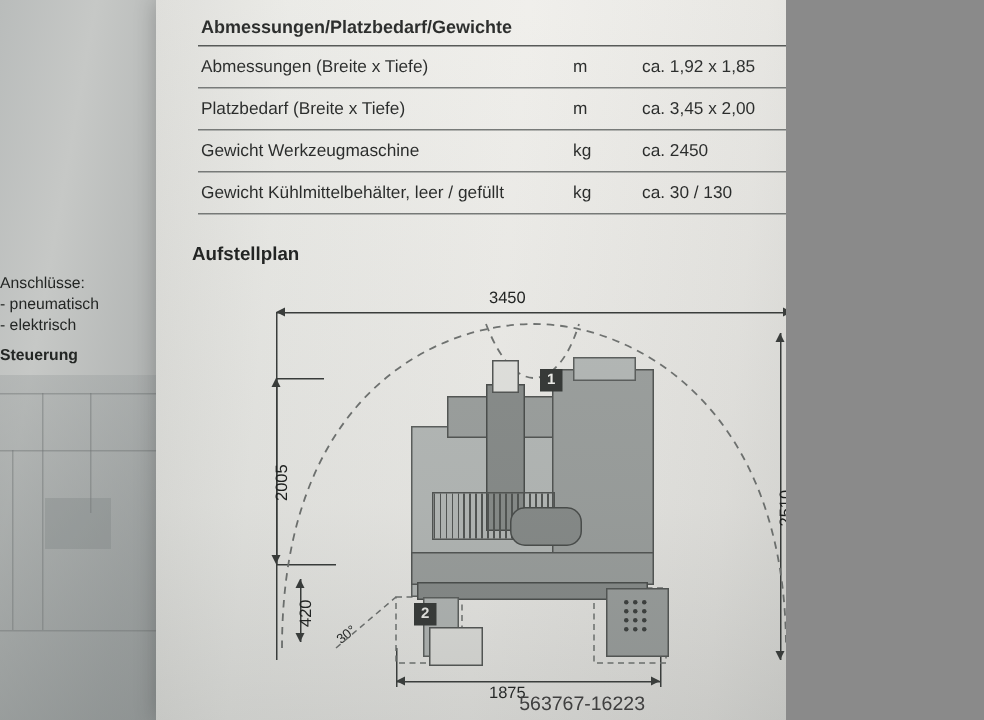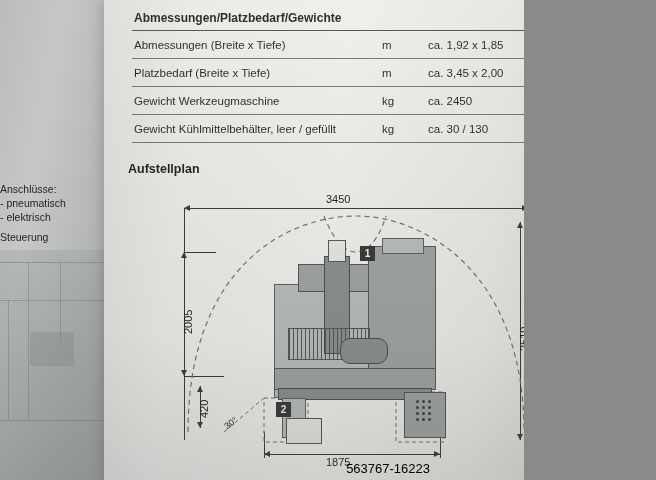--- a/index.html
+++ b/index.html
@@ -185,21 +185,21 @@
     position: absolute;
     left: 0; top: 182px;
     font-size: 10.5px;
     color: #232624;
     line-height: 14px;
   }
   .footer-id {
     position: absolute;
     right: 94px; bottom: 4px;
     font-size: 13px;
-    color: #000000;
+    color: #404040;
     margin-left: 15px;
   }
   .holes {
     position: absolute;
     display: grid;
     grid-template-columns: repeat(3, 4px);
     grid-auto-rows: 4px;
     gap: 2px;
   }
   .holes i {
@@ -233,21 +233,21 @@
   <div class="knob k2"></div>
   <div class="knob k3"></div>
   <div class="dark-shadow"></div>
 
   <div class="paper"></div>
 
   <div class="sideinfo">
     <div>Anschlüsse:</div>
     <div>- pneumatisch</div>
     <div>- elektrisch</div>
-    <div style="margin-top:6px;">Steuerung</div>
+    <div style="margin-top:6px;font-weight:bold;">Steuerung</div>
   </div>
 
   <div class="table">
     <div class="row head">
       <div class="c-label">Abmessungen/Platzbedarf/Gewichte</div>
     </div>
     <div class="row">
       <div class="c-label">Abmessungen (Breite x Tiefe)</div>
       <div class="c-unit">m</div>
       <div class="c-val">ca. 1,92 x 1,85</div>

